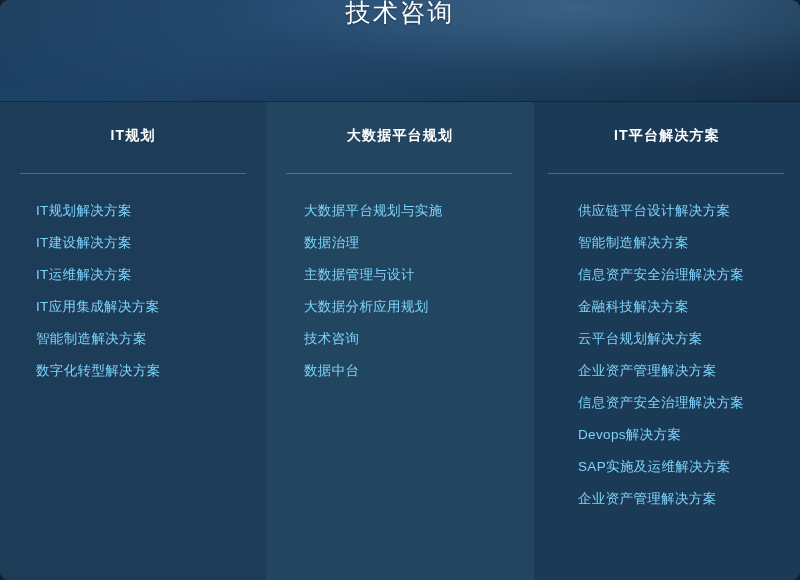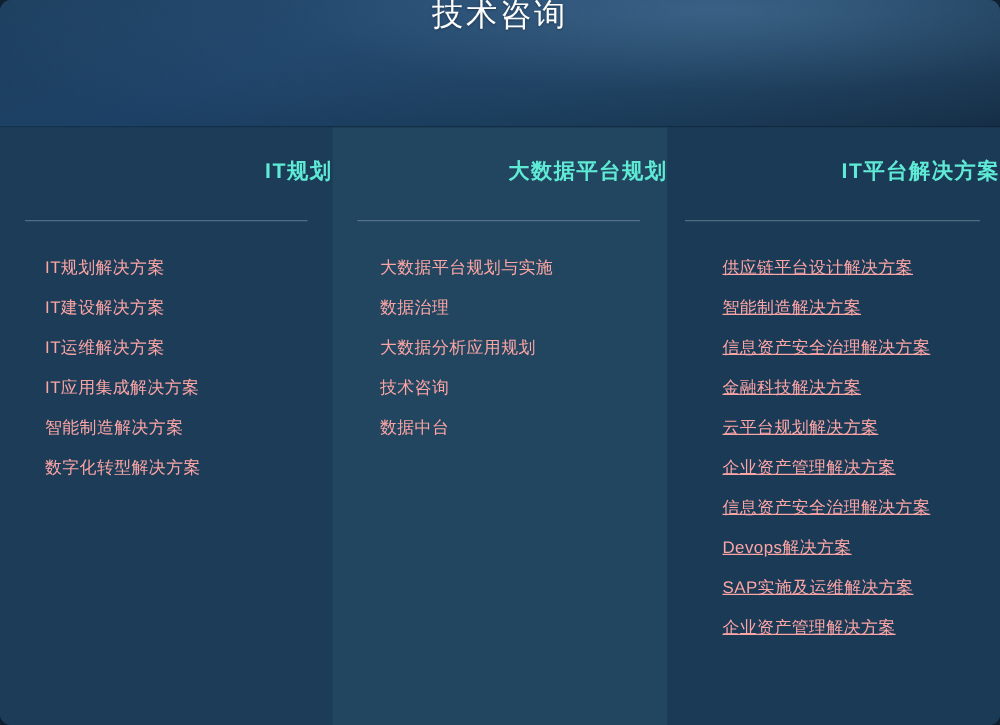--- a/index.html
+++ b/index.html
@@ -63,54 +63,54 @@
   .col {
     position: relative;
     box-sizing: border-box;
     padding-top: 26px;
   }
   .col-1 { width: 266px; background: #1c3c58; }
   .col-2 { width: 268px; background: #22465f; }
   .col-3 { width: 266px; background: #1b3a56; }
 
   .col-head {
-    text-align: right;
-    color: #5eead4;
-    font-size: 17px;
+    text-align: center;
+    color: #ffffff;
+    font-size: 14px;
     font-weight: bold;
     letter-spacing: 1.2px;
     line-height: 1;
     padding-bottom: 0;
   }
   .col-rule {
     height: 1px;
     margin: 31px 20px 0 20px;
     background: rgba(173,198,216,0.36);
   }
   .col-3 .col-rule { margin-left: 14px; margin-right: 16px; }
   .col-2 .col-rule { margin-left: 20px; margin-right: 22px; }
 
   .items {
     list-style: none;
     margin: 0;
     padding: 21px 0 0 0;
   }
   .item {
-    color: #fca5a5;
+    color: #7dd3fc;
     font-size: 13.5px;
     line-height: 1;
     letter-spacing: 0.35px;
     padding: 0 18px 0 36px;
     height: 32px;
     display: flex;
     align-items: center;
     white-space: nowrap;
   }
   .col-2 .item { padding-left: 38px; }
-  .col-3 .item { padding-left: 44px; text-decoration: underline; }
+  .col-3 .item { padding-left: 44px; }
 </style>
 </head>
 <body>
 
 <div class="panel">
 
   <div class="header">
     <div class="header-title">技术咨询</div>
   </div>
 
@@ -128,20 +128,21 @@
         <li class="item">数字化转型解决方案</li>
       </ul>
     </div>
 
     <div class="col col-2">
       <div class="col-head">大数据平台规划</div>
       <div class="col-rule"></div>
       <ul class="items">
         <li class="item">大数据平台规划与实施</li>
         <li class="item">数据治理</li>
+        <li class="item">主数据管理与设计</li>
         <li class="item">大数据分析应用规划</li>
         <li class="item">技术咨询</li>
         <li class="item">数据中台</li>
       </ul>
     </div>
 
     <div class="col col-3">
       <div class="col-head">IT平台解决方案</div>
       <div class="col-rule"></div>
       <ul class="items">

